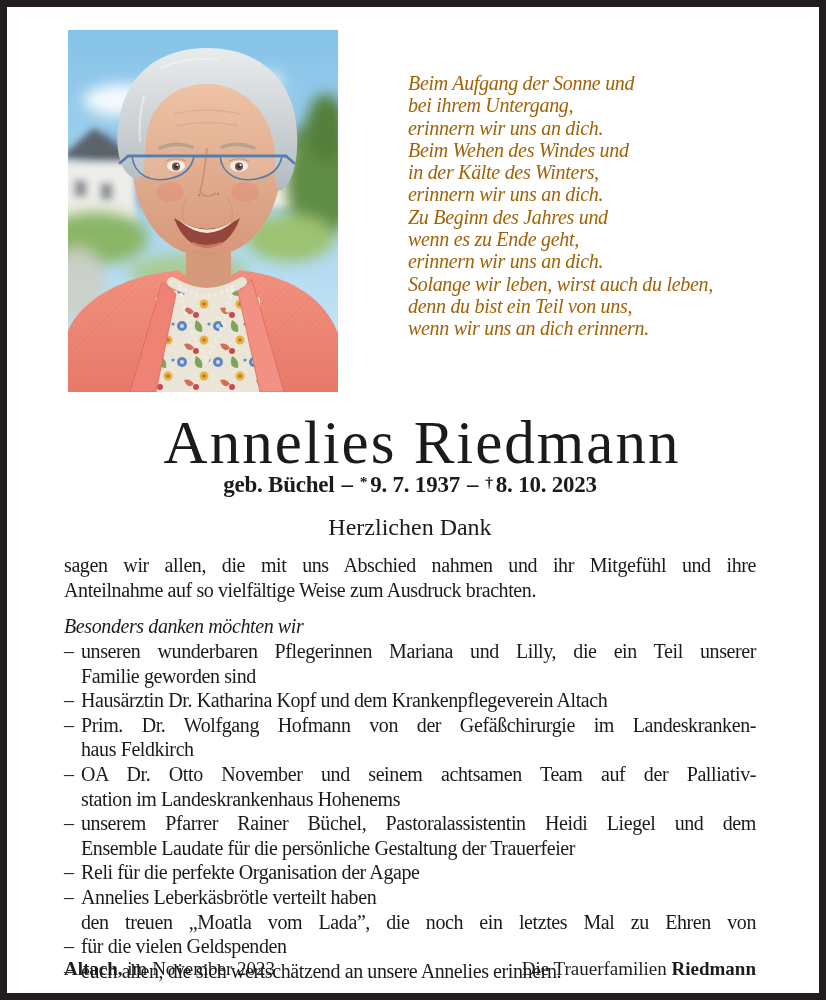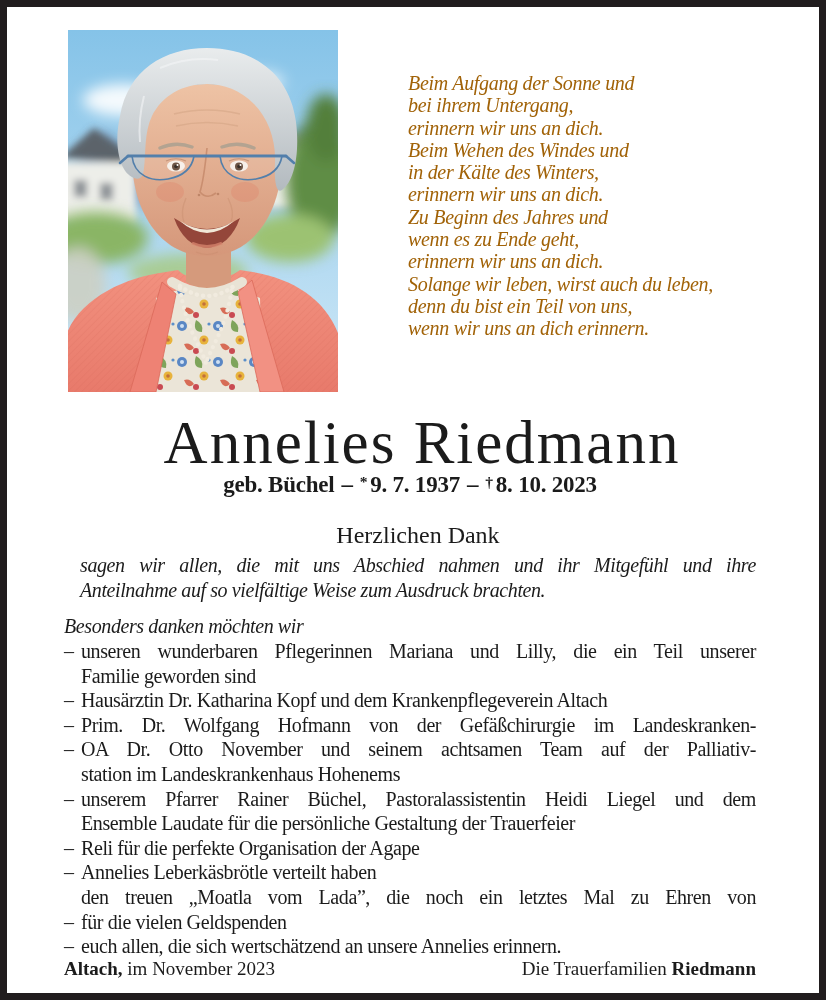--- a/index.html
+++ b/index.html
@@ -19,27 +19,27 @@
     font-size:61px;line-height:64px;letter-spacing:2px;font-weight:normal;margin:12px;
   }
   .subtitle{
     position:absolute;left:64px;top:468px;width:692px;text-align:center;
     font-weight:bold;font-size:23px;line-height:28px;letter-spacing:-0.01em;
   }
   .subtitle .sep{margin:0 7px;}
   .subtitle .sym{font-size:0.68em;vertical-align:0.34em;margin-right:3px;}
   .dank{
     position:absolute;left:64px;top:513px;width:692px;text-align:center;
-    font-size:24px;line-height:28px;margin:8px;font-weight:normal;
+    font-size:24px;line-height:28px;margin:0;font-weight:normal;
   }
   .column{
     position:absolute;left:64px;top:553px;width:692px;
     font-size:20px;line-height:25px;letter-spacing:-0.02em;
   }
-  .intro{margin:0 0 11px 16px;font-style:italic;}
+  .intro{margin:0 0 11px 0;}
   .lead{margin:0;font-style:italic;}
   .thanks{list-style:none;margin:0;padding:0;line-height:24.6px;}
   .thanks li{position:relative;padding-left:17px;}
   .thanks .dash{position:absolute;left:0;top:0;}
   .line{min-height:1em;}
   .line.stretch{text-align:justify;text-align-last:justify;}
   .footer{
     position:absolute;left:64px;top:956px;width:692px;
     display:flex;justify-content:space-between;font-size:19px;line-height:26px;
   }
@@ -207,20 +207,21 @@
           <div class="line stretch">unseren wunderbaren Pflegerinnen Mariana und Lilly, die ein Teil unserer</div>
           <div class="line">Familie geworden sind</div>
         </li>
         <li>
           <span class="dash">–</span>
           <div class="line">Hausärztin Dr. Katharina Kopf und dem Krankenpflegeverein Altach</div>
         </li>
         <li>
           <span class="dash">–</span>
           <div class="line stretch">Prim. Dr. Wolfgang Hofmann von der Gefäßchirurgie im Landeskranken-</div>
+          <div class="line">haus Feldkirch</div>
         </li>
         <li>
           <span class="dash">–</span>
           <div class="line stretch">OA Dr. Otto November und seinem achtsamen Team auf der Palliativ-</div>
           <div class="line">station im Landeskrankenhaus Hohenems</div>
         </li>
         <li>
           <span class="dash">–</span>
           <div class="line stretch">unserem Pfarrer Rainer Büchel, Pastoralassistentin Heidi Liegel und dem</div>
           <div class="line">Ensemble Laudate für die persönliche Gestaltung der Trauerfeier</div>

